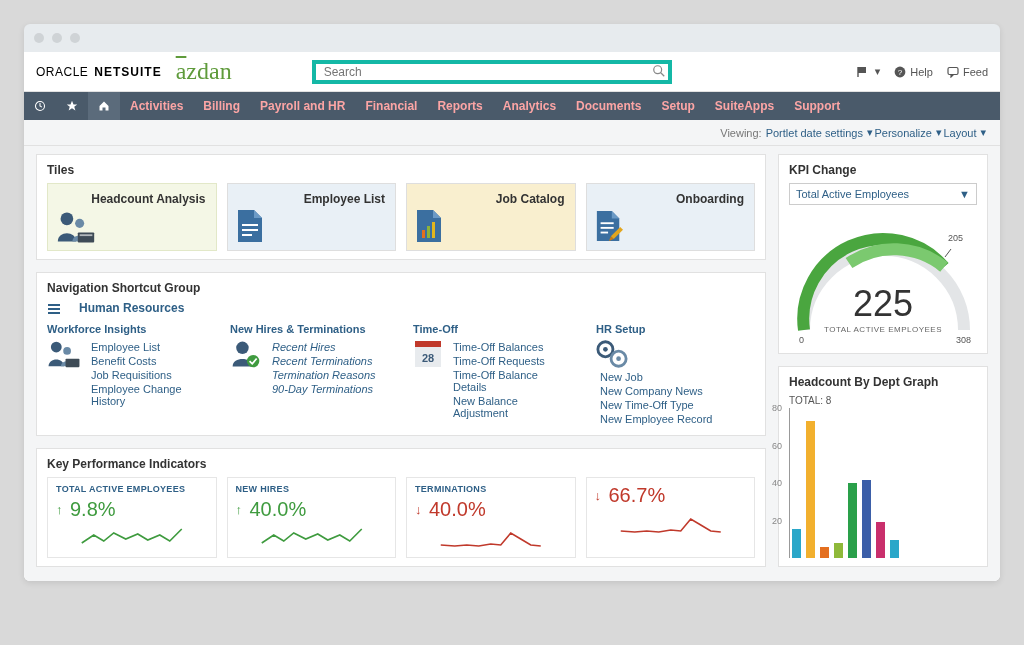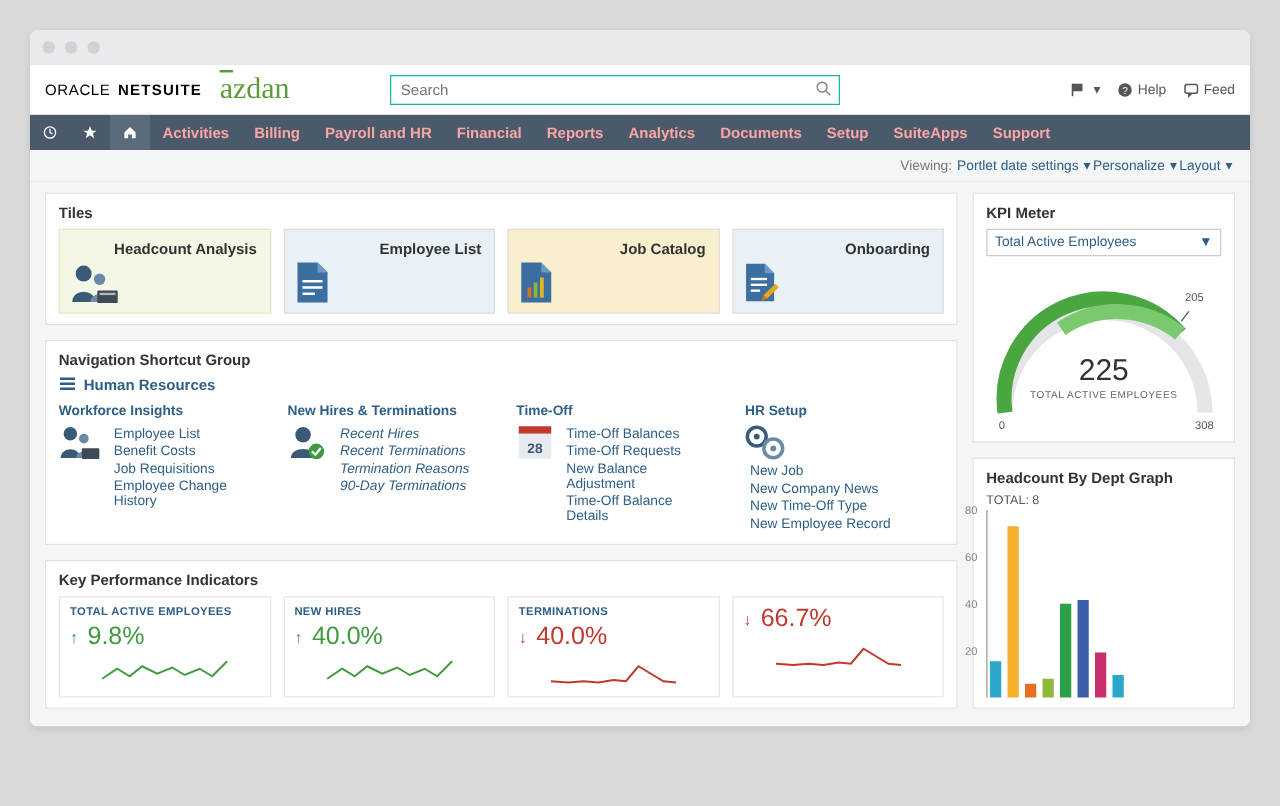--- a/index.html
+++ b/index.html
@@ -27,21 +27,21 @@
   }
   .brand-oracle {
     font-family: Arial, sans-serif; font-weight: 400; letter-spacing: .5px;
     font-size: 12px; color: #000; margin-right: 6px;
   }
   .brand-netsuite { font-weight: 700; letter-spacing: 1px; font-size: 12px; color:#000; }
   .brand-azdan { color:#5f9b3b; font-size: 24px; font-weight:300; margin-left: 14px; font-family: Georgia, "Times New Roman", serif; }
   .overbar { text-decoration: overline; }
   .search-wrap { margin-left: 80px; flex: 0 0 360px; position: relative; }
   .search-input {
-    width: 100%; height: 24px; border: 1px solid #14b8a6; padding: 2px 26px 2px 8px;
+    width: 100%; height: 24px; border: 4px solid #14b8a6; padding: 2px 26px 2px 8px;
     font-size: 12px; color:#555; outline:none;
   }
   .search-icon { position:absolute; right:6px; top:4px; width:14px; height:14px; color:#777; }
   .top-right { margin-left:auto; display:flex; align-items:center; gap:14px; color:#555; }
   .top-right .itm { display:flex; align-items:center; gap:4px; font-size:11px; }
   .navbar {
     background:#4a5a6a; display:flex; align-items:center; height:28px; color:#fca5a5;
   }
   .nav-icon, .nav-item {
     height:28px; display:flex; align-items:center; padding:0 10px; font-size:12px;
@@ -68,41 +68,41 @@
   }
   .tile-title { font-weight:700; font-size:12px; color:#333; align-self:flex-end; margin-top:2px; }
   .tile-icon { position:absolute; left:8px; bottom:6px; }
   .tile-a { background:#f4f7e6; border-color:#e2e8c8; }
   .tile-b { background:#e9f0f6; }
   .tile-c { background:#f9efcf; }
   .tile-d { background:#e9f0f6; }
   .doc-icon { width:28px; height:36px; }
   .person-icon { width:40px; height:34px; }
 
-  .shortcut-hdr { color:#2e5f86; display:flex; align-items:flex-start; gap:6px; font-weight:600; margin:4px 0 8px; }
+  .shortcut-hdr { color:#2e5f86; display:flex; align-items:flex-end; gap:18px; font-weight:600; margin:4px 0 8px; }
   .shortcut-cols { display:flex; gap:24px; }
   .sc-col { flex:1; }
   .sc-col-title { font-weight:700; color:#2e5f86; font-size:11px; margin-bottom:4px; }
   .sc-links { list-style:none; }
   .sc-links li { color:#2e5f86; font-size:11px; margin:2px 0; cursor:pointer; padding-left:4px; }
   .sc-icon { float:left; margin-right:6px; }
 
   .kpi-row { display:flex; gap:10px; }
   .kpi-card { flex:1; border:1px solid #e6e6e6; padding:6px 8px; }
   .kpi-title { font-size:9px; font-weight:700; color:#2e5f86; letter-spacing:.3px; margin-bottom:4px; }
   .kpi-val { font-size:20px; font-weight:300; color:#333; display:flex; align-items:center; gap:2px; }
   .up { color:#3f9b3f; }
   .down { color:#c0392b; }
   .arrow { font-size:13px; display:inline-block; width:12px; }
   .spark { width:100%; height:26px; margin-top:4px; }
 
   .kpi-select { display:flex; align-items:center; justify-content:space-between; border:1px solid #ccc; padding:4px 6px; font-size:11px; color:#2e5f86; cursor:pointer; }
   .gauge-wrap { position:relative; height:140px; }
   .gauge-center { position:absolute; left:0; right:0; top:78px; text-align:center; }
-  .gauge-num { font-size:24px; font-weight:300; color:#333; }
+  .gauge-num { font-size:36px; font-weight:300; color:#333; }
   .gauge-lbl { font-size:8px; color:#666; letter-spacing:.5px; }
   .gauge-min,.gauge-max { position:absolute; bottom:0; font-size:9px; color:#555; }
   .gauge-min { left:10px; } .gauge-max { right:6px; }
   .gauge-mark { position:absolute; right:14px; top:28px; font-size:9px; color:#555; }
 
   .chart-total { font-size:10px; color:#555; margin:4px 0 2px; }
   .bar-chart { display:flex; align-items:flex-end; gap:5px; height:150px; padding:4px 2px 0; position:relative; border-left:1px solid #999; }
   .bar { width:9px; }
   .ylab { position:absolute; left:-18px; font-size:9px; color:#888; transform:translateY(50%); }
   svg { display:block; }
@@ -309,22 +309,22 @@
                   <div class="sc-icon">
                     <svg width="30" height="30" viewBox="0 0 30 30">
                       <rect x="2" y="2" width="26" height="6" fill="#c0392b"></rect>
                       <rect x="2" y="8" width="26" height="20" fill="#e8ebee"></rect>
                       <text x="15" y="23" text-anchor="middle" font-size="11" font-weight="700" fill="#3b5a78" font-family="Arial">28</text>
                     </svg>
                   </div>
                   <ul class="sc-links">
                     <li>Time-Off Balances</li>
                     <li>Time-Off Requests</li>
+                    <li>Time-Off Balance Details</li>
                     <li>New Balance Adjustment</li>
-                    <li>Time-Off Balance Details</li>
                   </ul>
                 </div>
               </div>
               <div class="sc-col">
                 <div class="sc-col-title">HR Setup</div>
                 <div style="display: flex; flex-direction: column;">
                   <div class="sc-icon">
                     <svg width="32" height="30" viewBox="0 0 34 30">
                       <circle cx="10" cy="10" r="8" fill="none" stroke="#3b5a78" stroke-width="3"></circle>
                       <circle cx="10" cy="10" r="2.5" fill="#3b5a78"></circle>
@@ -386,21 +386,21 @@
                 </svg>
               </div>
             </div>
         </div>
 
       </div>
 
       <div class="col-side">
 
         <div class="panel">
-          <div class="panel-title">KPI Meter</div>
+          <div class="panel-title">KPI Change</div>
           <div class="kpi-select">
             <span>Total Active Employees</span>
             <span style="color:#2e5f86">▼</span>
           </div>
           <div class="gauge-wrap">
             <svg width="190" height="140" viewBox="0 0 190 140">
               <path d="M15 125 A 80 80 0 0 1 175 125" fill="none" stroke="#e3e5e7" stroke-width="12"></path>
               <path d="M15 125 A 80 80 0 0 1 155 62" fill="none" stroke="#4aa63f" stroke-width="12"></path>
               <path d="M60 58 A 80 80 0 0 1 155 62" fill="none" stroke="#7bc96f" stroke-width="12"></path>
               <line x1="156" y1="52" x2="162" y2="44" stroke="#555" stroke-width="1"></line>

